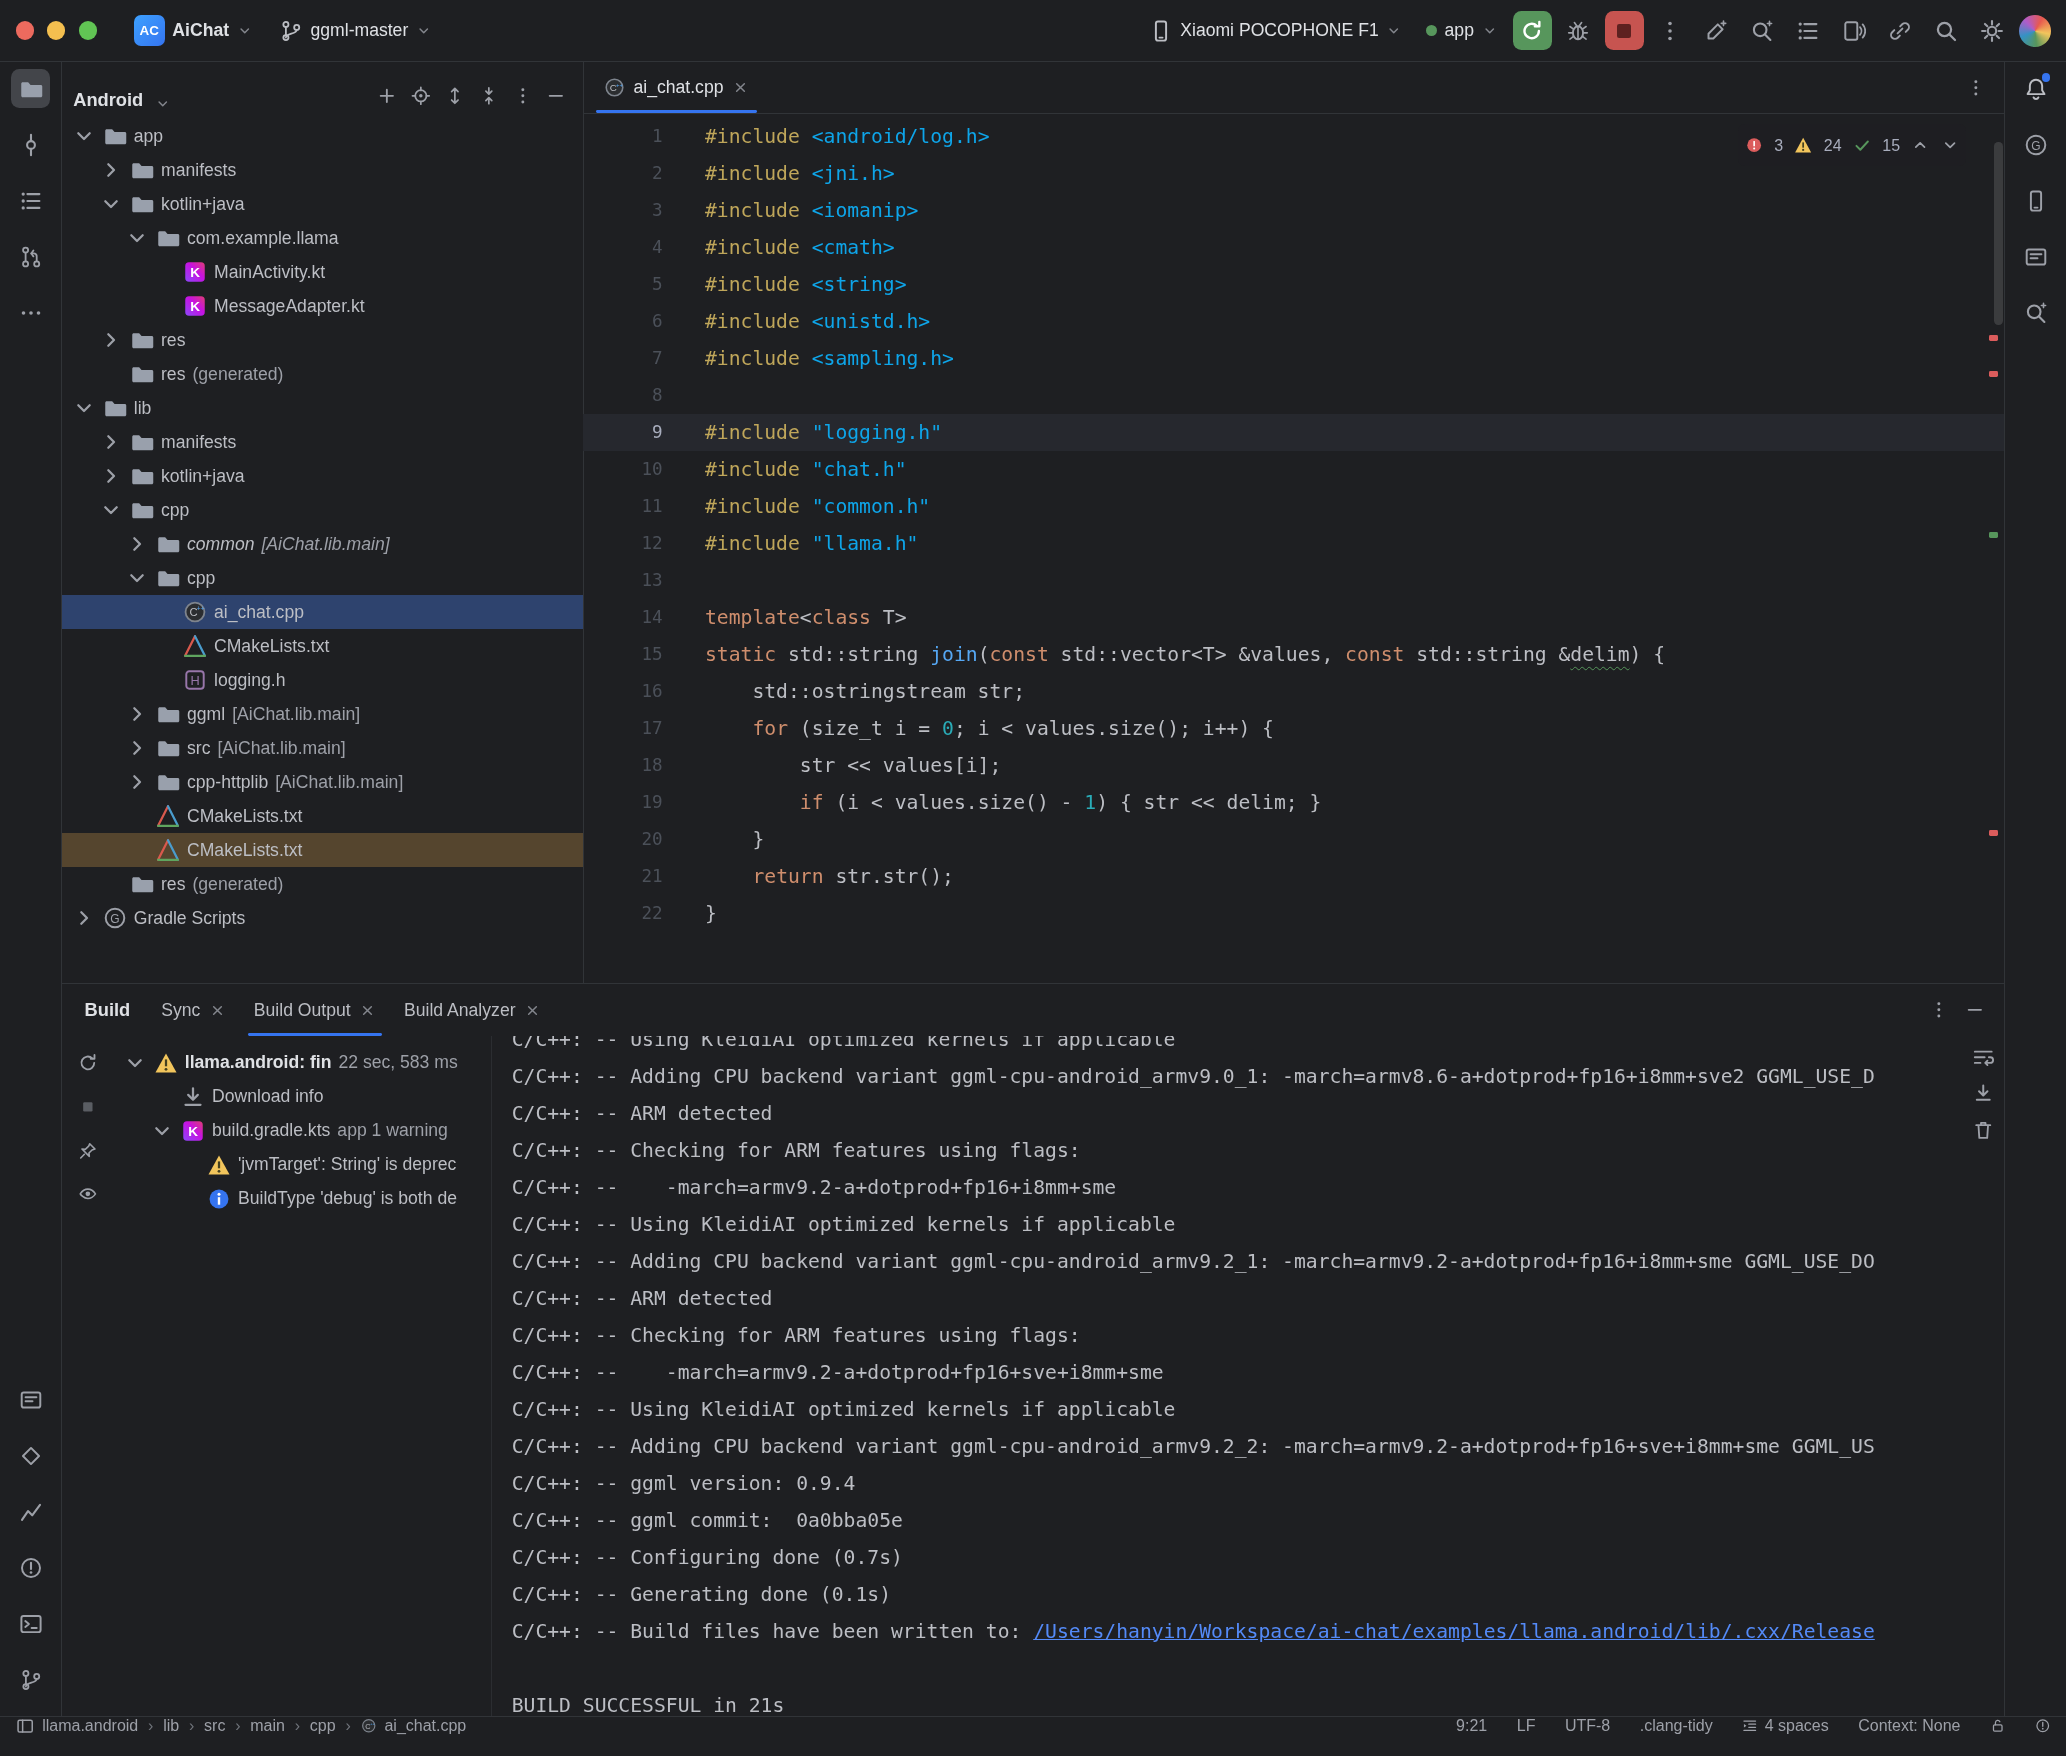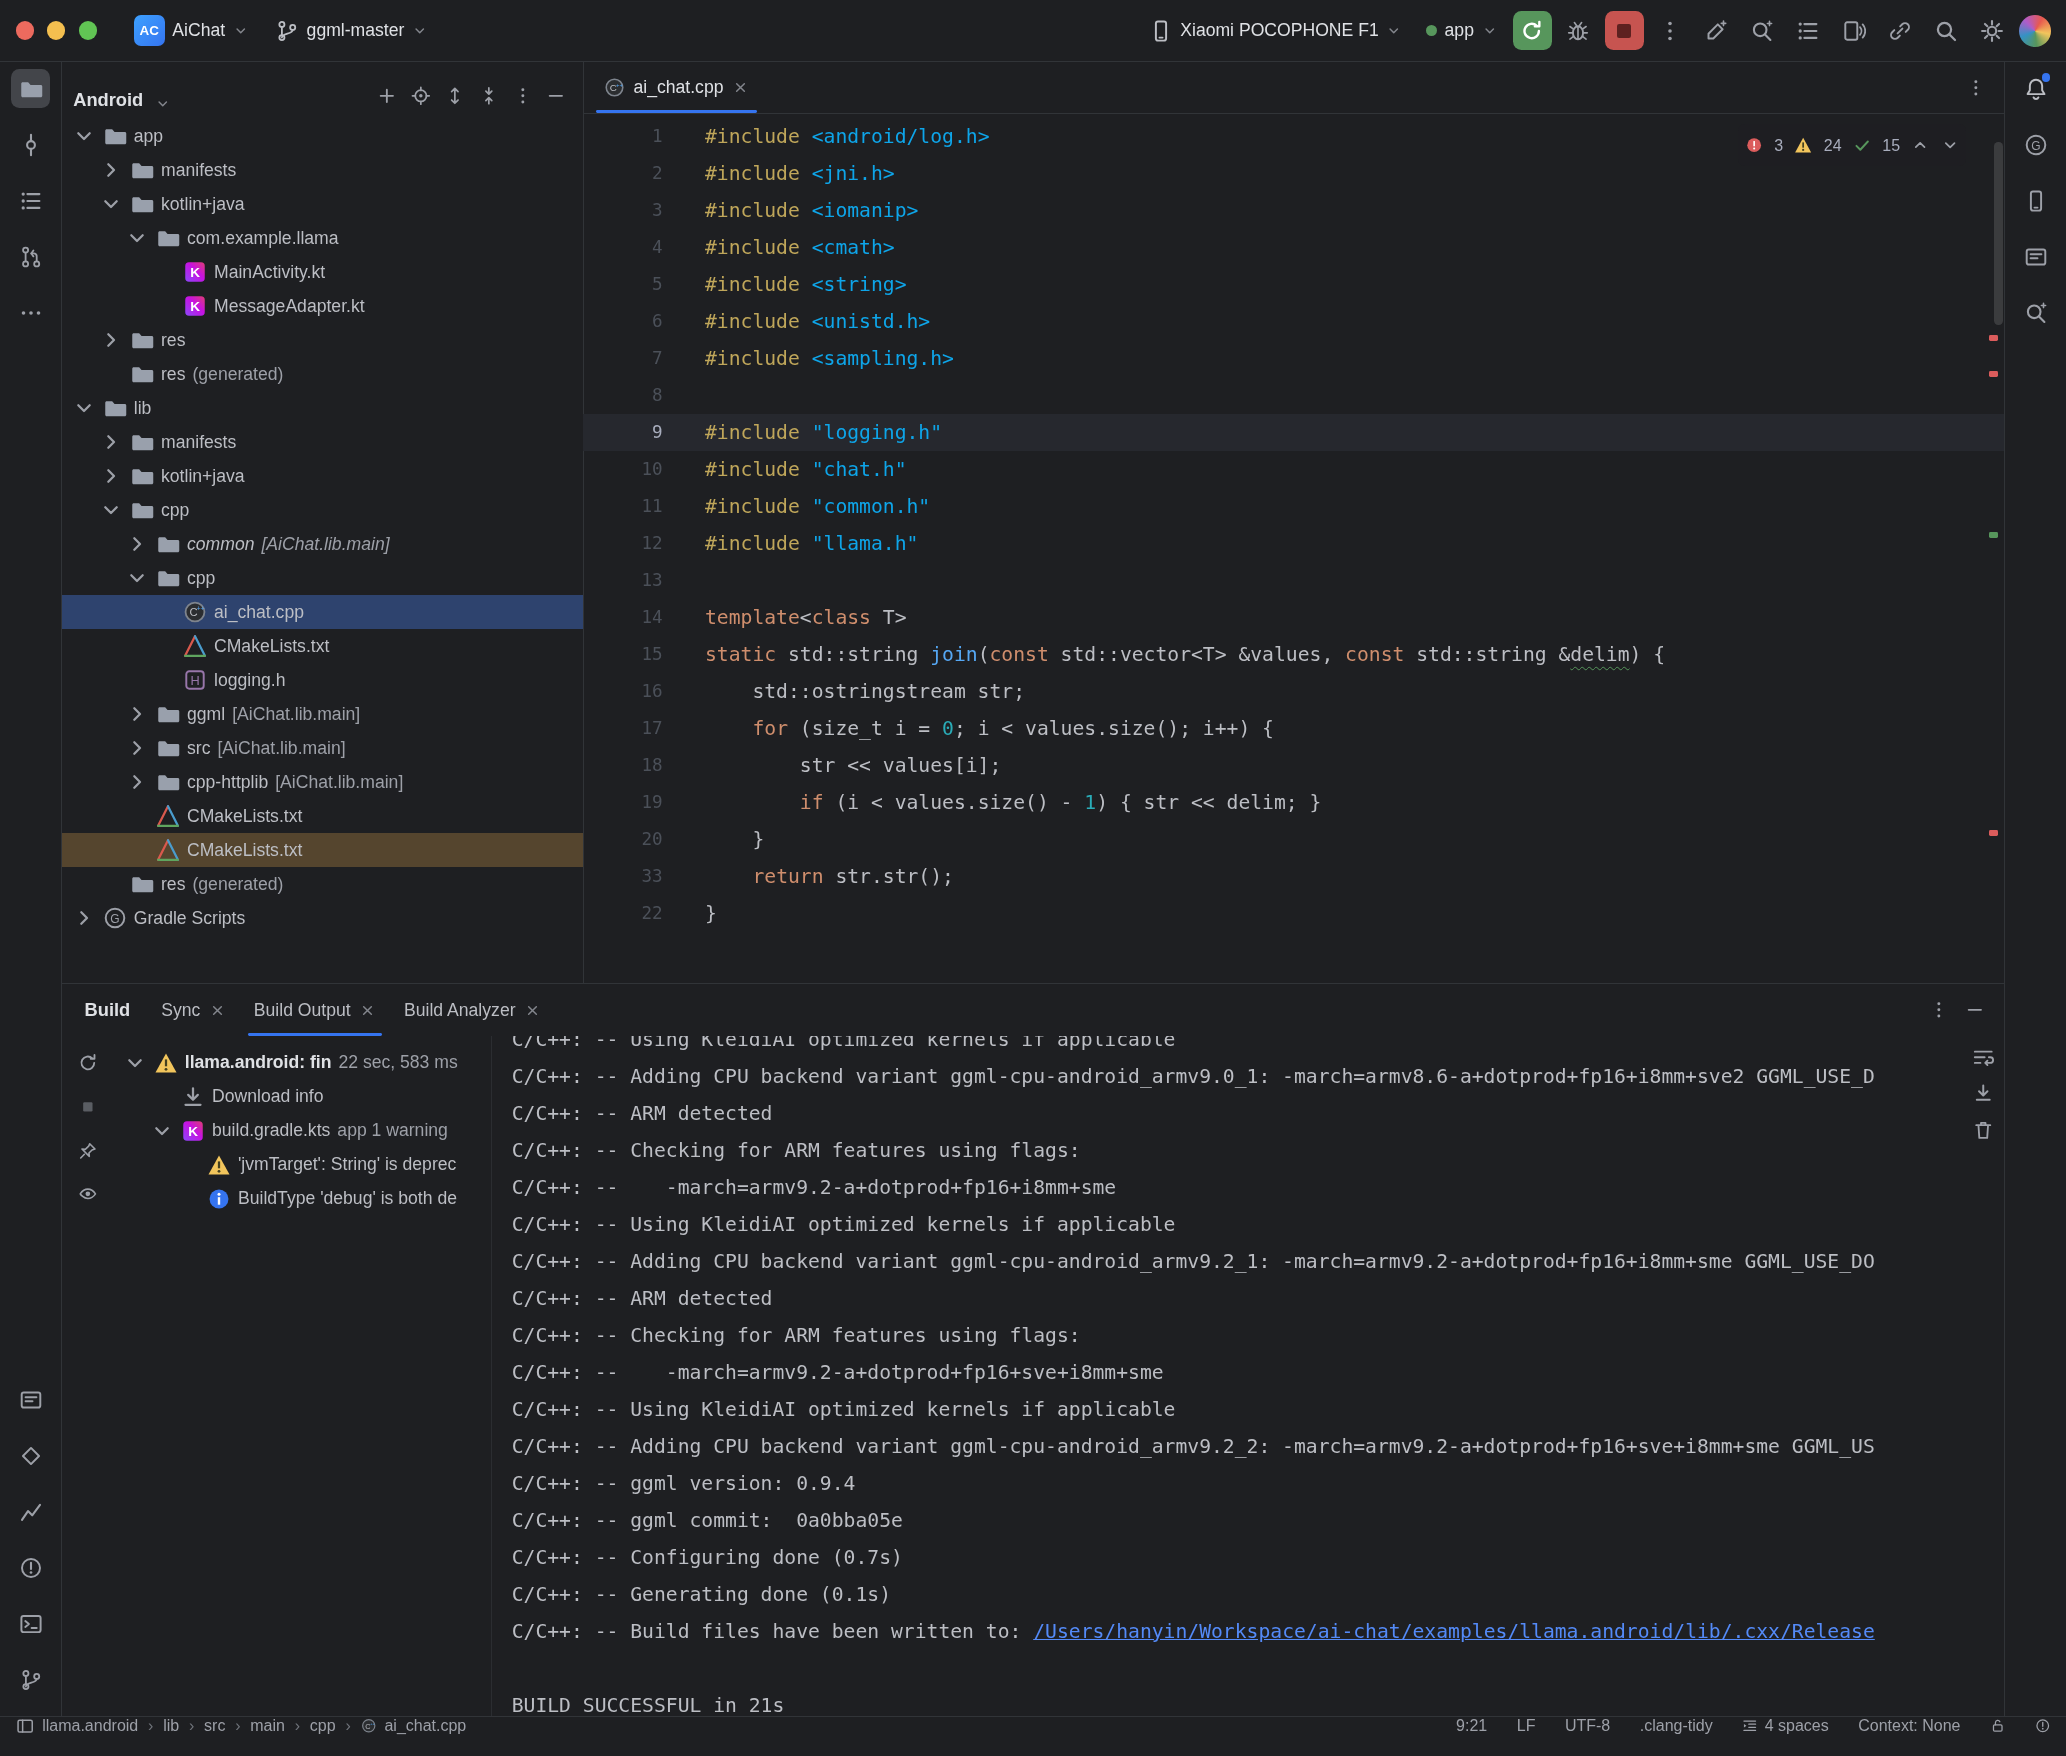--- a/index.html
+++ b/index.html
@@ -10,21 +10,21 @@
   
   .titlebar { position:absolute; top:0; left:0; right:0; height:62px;
     display:flex; align-items:center; padding:0 15.5px; gap:9.8px;
     border-bottom:1.1px solid #313438; background:#1E1F22; }
   .traffic { display:flex; gap:13.4px; margin-right:18.3px; }
   .tl { width:18.3px; height:18.3px; border-radius:50%; }
   .tl.red{background:#EC6A5E}.tl.yellow{background:#F4BF4F}.tl.green{background:#61C454}
   .widget { display:flex; align-items:center; gap:7.7px; padding:4.2px 8.4px; border-radius:7px; font-size:17.6px; color:#DFE1E5; }
   .logo { width:31px; height:31px; border-radius:7px; background:linear-gradient(135deg,#3DA1FF,#3574F0);
     color:#fff; font-weight:700; font-size:13.4px; display:flex; align-items:center; justify-content:center; }
-  .wlabel.strong{ font-weight:400; }
+  .wlabel.strong{ font-weight:700; }
   .chev-sm { width:15.5px; height:15.5px; display:inline-flex; opacity:.8; }
   .tb-right { margin-left:auto; display:flex; align-items:center; gap:7px; }
   .ibtn { width:39px; height:39px; border-radius:8.4px; display:flex; align-items:center; justify-content:center; position:relative; }
   .ibtn .icn{ width:24px; height:24px; }
   .run-btn { background:#57965C; }
   .stop-btn { background:#C75450; }
   .stop-inner { width:14px; height:14px; background:#5E2120; border-radius:2.1px; }
   .greendot { width:11.2px; height:11.2px; border-radius:50%; background:#57965C; }
   .avatar { width:32px; height:32px; border-radius:50%;
     background:conic-gradient(from 30deg,#E8594F,#F2C55C,#57965C,#3592C4,#B05CC9,#E8594F); }
@@ -836,21 +836,21 @@
           </div>
           <div class="crow">
             <span class="lno">19</span>
             <span class="ctext"><span class="tok-d">        </span><span class="tok-k">if</span><span class="tok-d"> (i &lt; values.size() - </span><span class="tok-n">1</span><span class="tok-d">) { str &lt;&lt; delim; }</span></span>
           </div>
           <div class="crow">
             <span class="lno">20</span>
             <span class="ctext"><span class="tok-d">    }</span></span>
           </div>
           <div class="crow">
-            <span class="lno">33</span>
+            <span class="lno">21</span>
             <span class="ctext"><span class="tok-d">    </span><span class="tok-k">return</span><span class="tok-d"> str.str();</span></span>
           </div>
           <div class="crow">
             <span class="lno">22</span>
             <span class="ctext"><span class="tok-d">}</span></span>
           </div>
         </div>
       <div class="inspections">
         <span class="icn">
             <svg viewBox="0 0 16 16" width="100%" height="100%" fill="none" stroke-linecap="round" stroke-linejoin="round">

